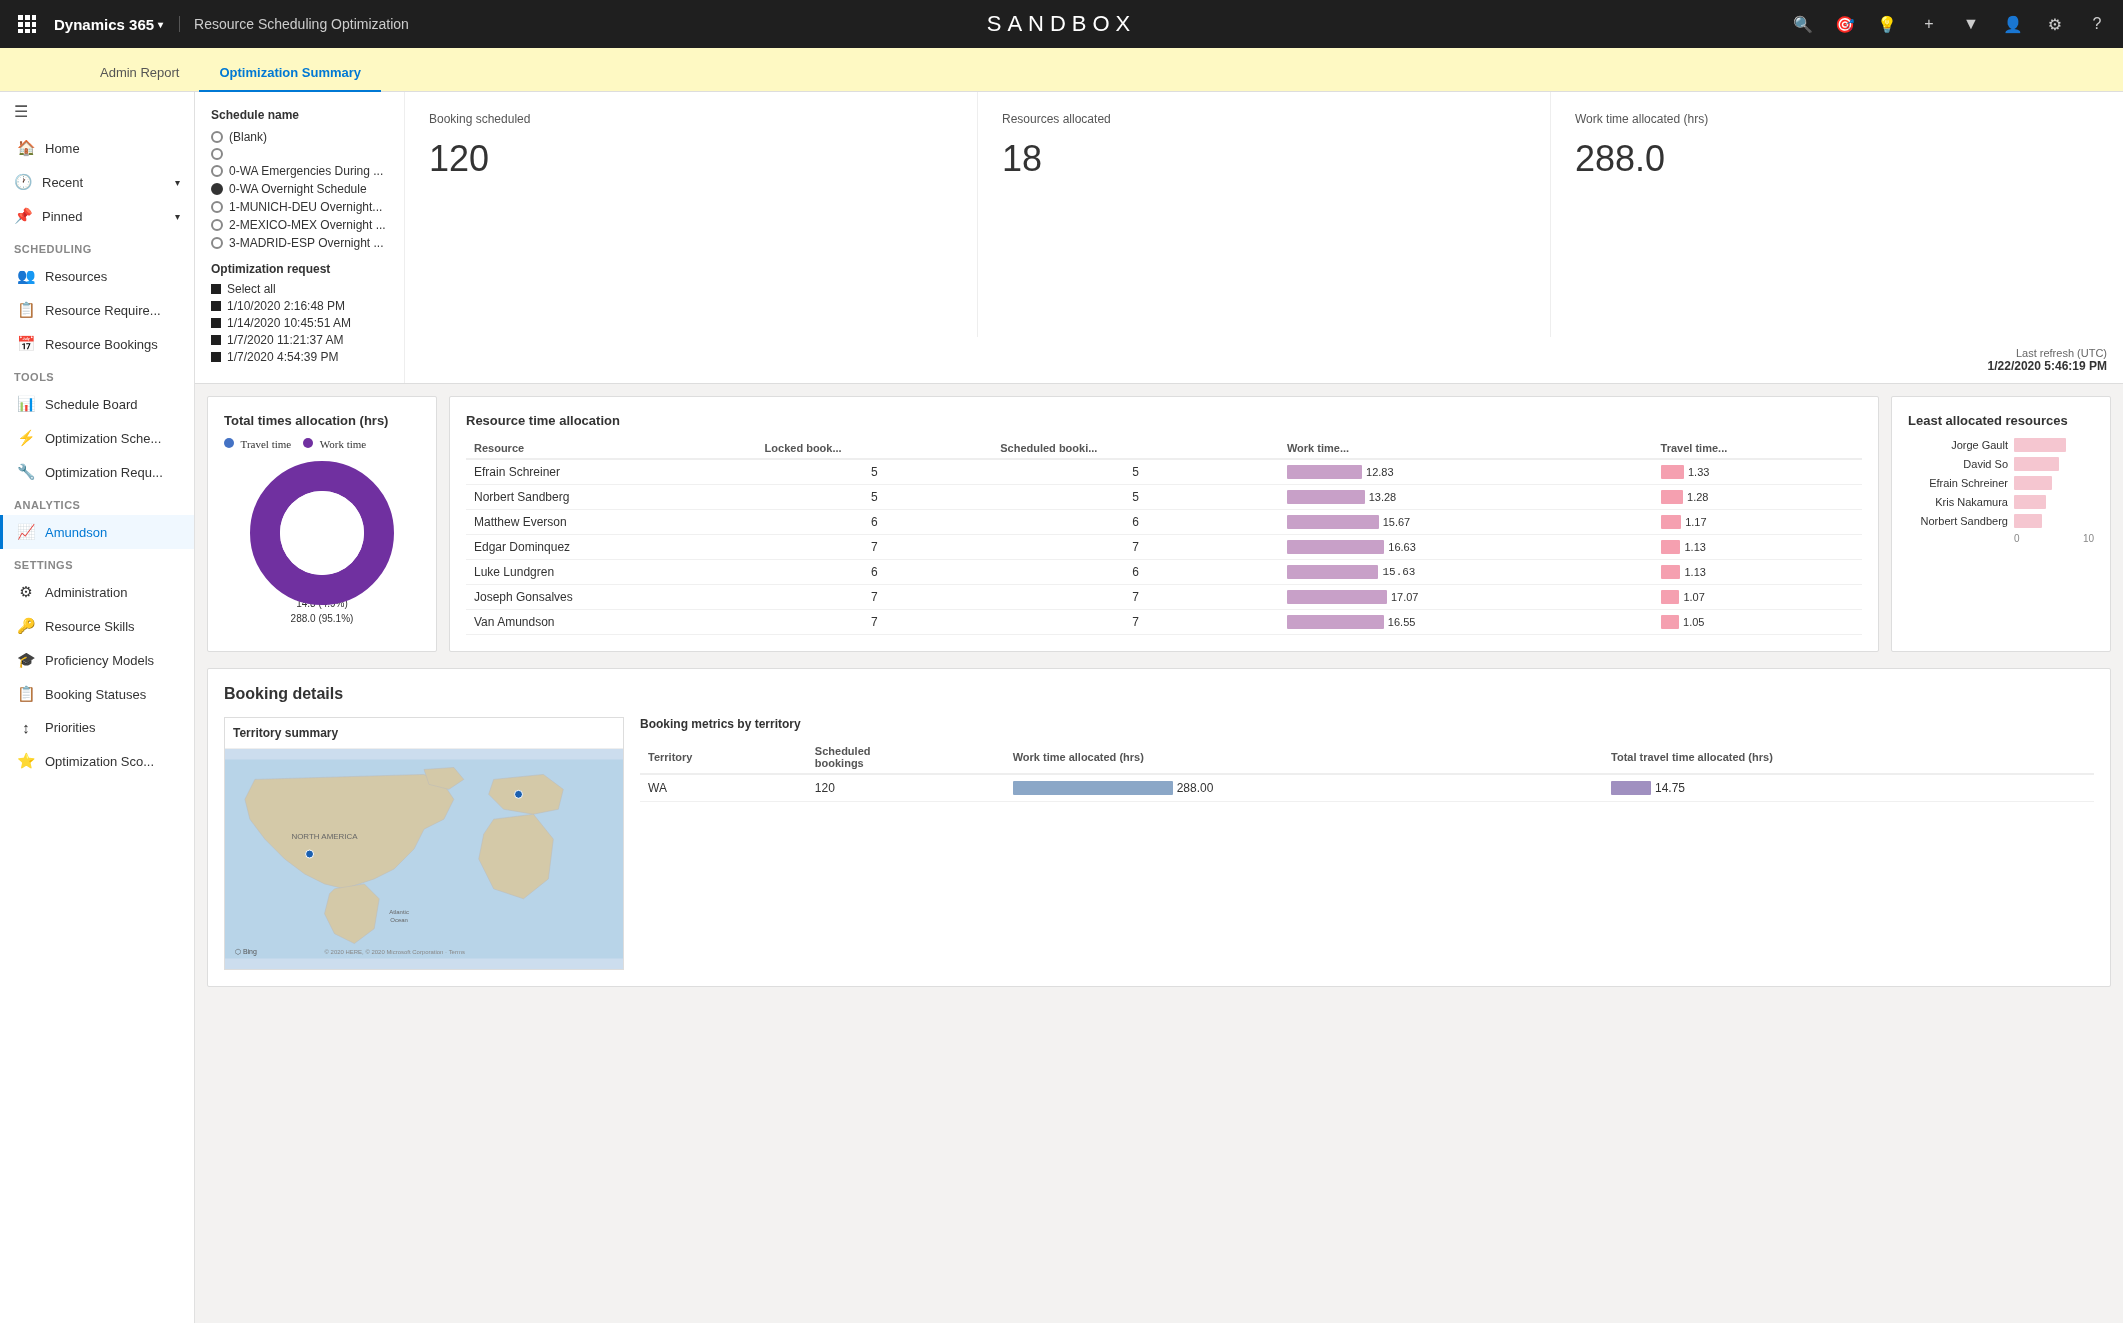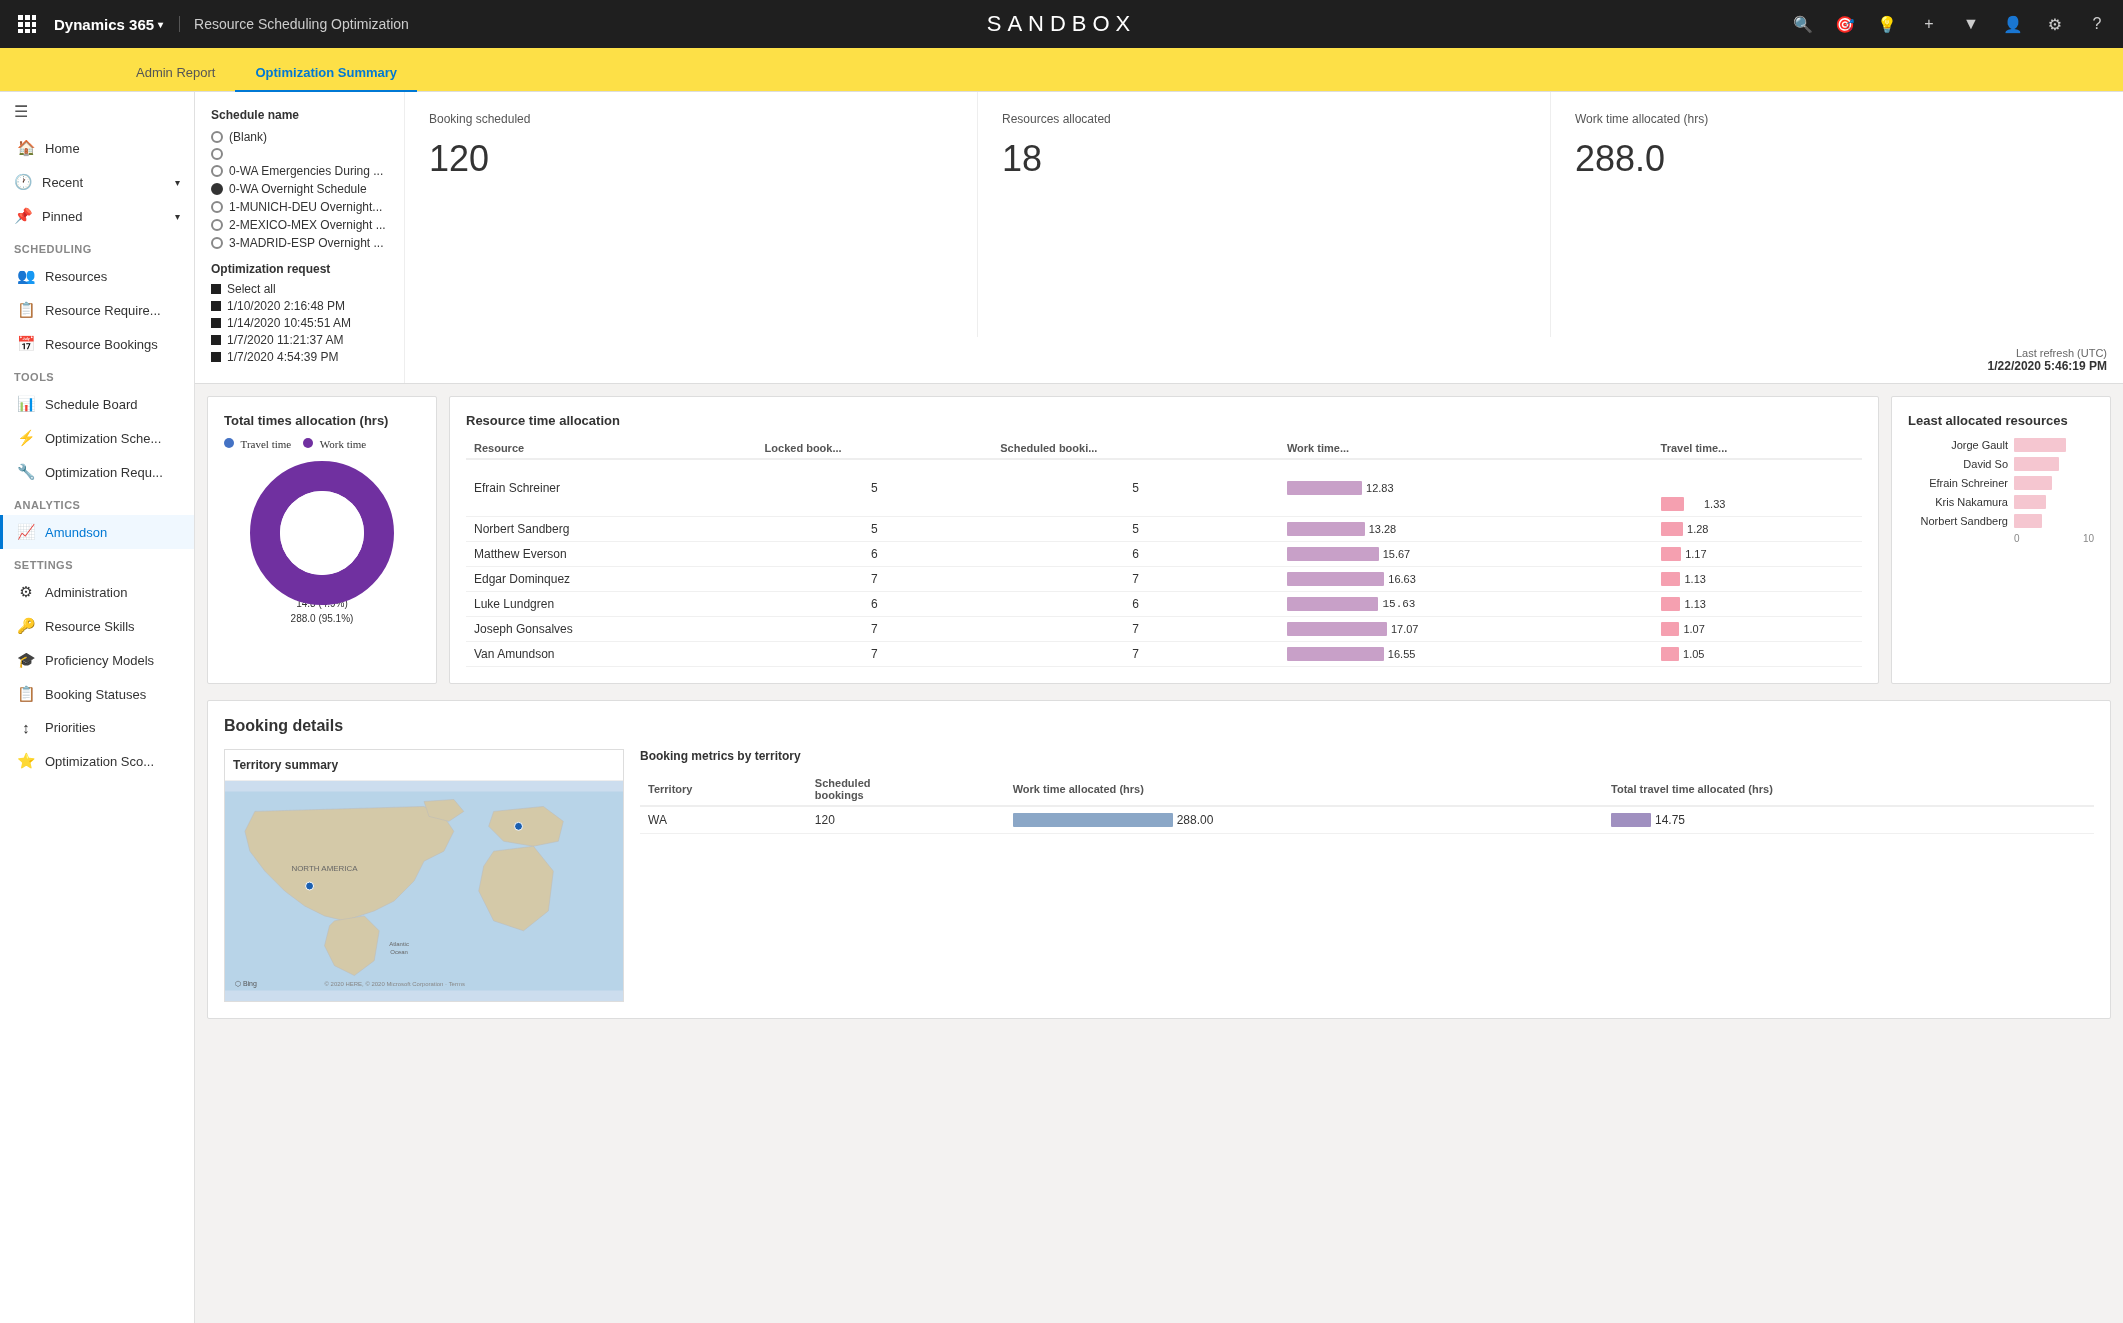--- a/index.html
+++ b/index.html
@@ -13,22 +13,22 @@
     .topbar-waffle { width: 30px; height: 30px; cursor: pointer; display: flex; align-items: center; justify-content: center; }
     .topbar-appname { font-size: 15px; font-weight: 600; display: flex; align-items: center; gap: 4px; cursor: pointer; }
     .topbar-appname .chevron { font-size: 10px; }
     .topbar-pagename { font-size: 14px; color: #ccc; border-left: 1px solid #555; padding-left: 14px; margin-left: 4px; }
     .topbar-center { position: absolute; left: 50%; transform: translateX(-50%); font-size: 22px; font-weight: 300; letter-spacing: 6px; color: #fff; }
     .topbar-actions { margin-left: auto; display: flex; gap: 14px; align-items: center; }
     .topbar-icon { width: 28px; height: 28px; display: flex; align-items: center; justify-content: center; cursor: pointer; color: #ccc; font-size: 16px; }
 
     
     .tabbar {
-      display: flex; background: #fde047; border-bottom: 1px solid #ddd;
-      height: 44px; align-items: flex-end; padding-left: 116px;
+      display: flex; background: #fef9c3; border-bottom: 1px solid #ddd;
+      height: 44px; align-items: flex-end; padding-left: 80px;
     }
     .tab {
       padding: 10px 20px; cursor: pointer; font-size: 13px; color: #555;
       border-bottom: 2px solid transparent; margin-bottom: -1px;
     }
     .tab.active { color: #0078d4; border-bottom: 2px solid #0078d4; font-weight: 600; }
 
     
     .layout { display: flex; height: calc(100vh - 48px - 44px); }
 
@@ -379,21 +379,21 @@
     <td>Efrain Schreiner</td>
     <td style="text-align:center;">5</td>
     <td style="text-align:center;">5</td>
     <td>
       <div style="display:flex; align-items:center; gap:4px;">
         <div style="width:75.16110134739309px; height:14px; background:#c8a0c8; border-radius:1px;"></div>
         <span style="font-size:11px;">12.83</span>
       </div>
     </td>
     <td>
-      <div style="display:flex; align-items:center; gap:20px;margin-top:32px;">
+      <div style="display:flex; align-items:center; gap:4px;">
         <div style="width:23.374340949033396px; height:14px; background:#f5a0b0; border-radius:1px;"></div>
         <span style="font-size:11px;">1.33</span>
       </div>
     </td>
   </tr>
                 <tr>
     <td>Norbert Sandberg</td>
     <td style="text-align:center;">5</td>
     <td style="text-align:center;">5</td>
     <td>

